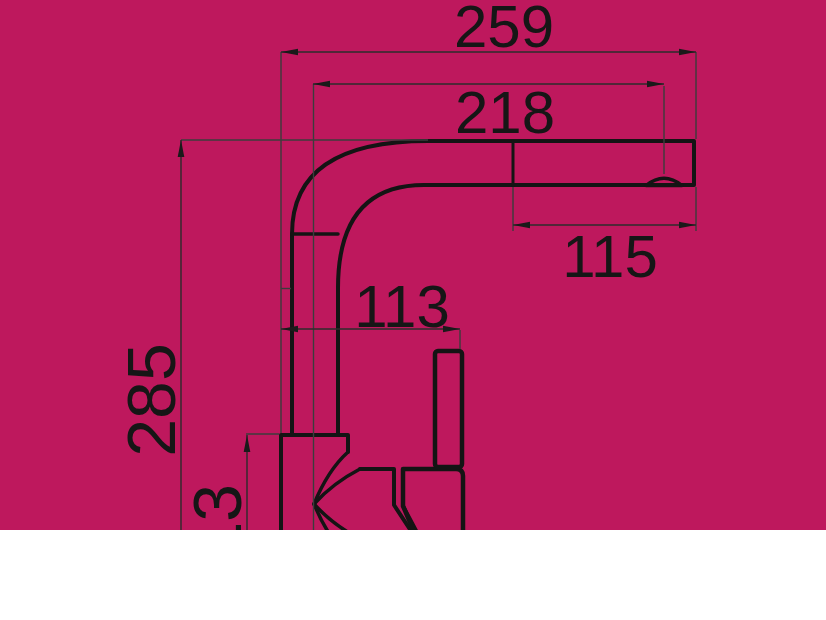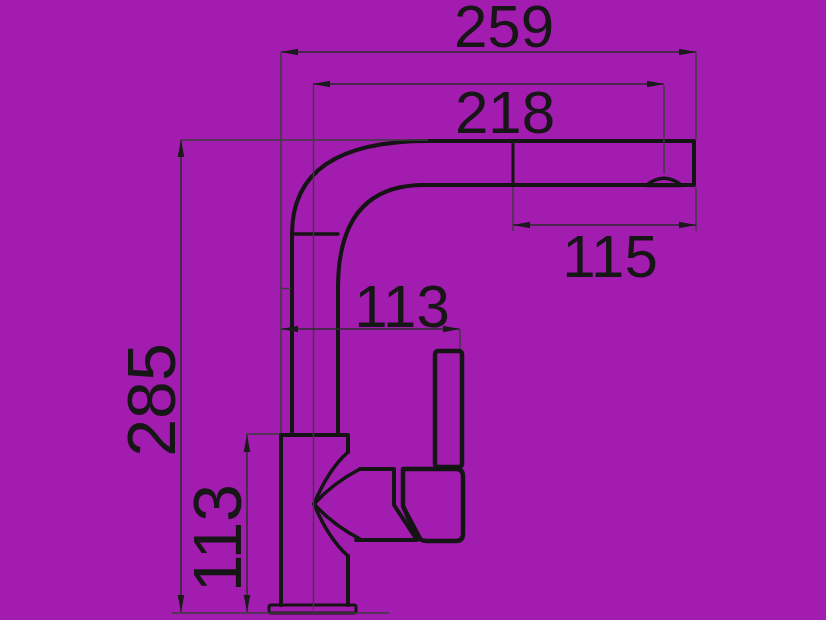--- a/index.html
+++ b/index.html
@@ -3,22 +3,22 @@
 <meta charset="utf-8">
 <style>
   html, body {
     margin: 0;
     padding: 0;
     background: #ffffff;
   }
   .canvas {
     position: relative;
     width: 826px;
-    height: 620px;
-    background: #a21caf;
+    height: 530px;
+    background: #be185d;
     overflow: hidden;
     font-family: "Liberation Sans", sans-serif;
   }
   svg { display: block; }
   .thick  { stroke: #141414; fill: none; stroke-linecap: round; stroke-linejoin: round; }
   .thin   { stroke: #3c3c3c; fill: none; stroke-width: 1.4; }
   .dimline{ stroke: #2c2c2c; fill: none; stroke-width: 1.4; }
   .arrow  { fill: #1a1a1a; stroke: none; }
   .dimtext{
     fill: #161616;

